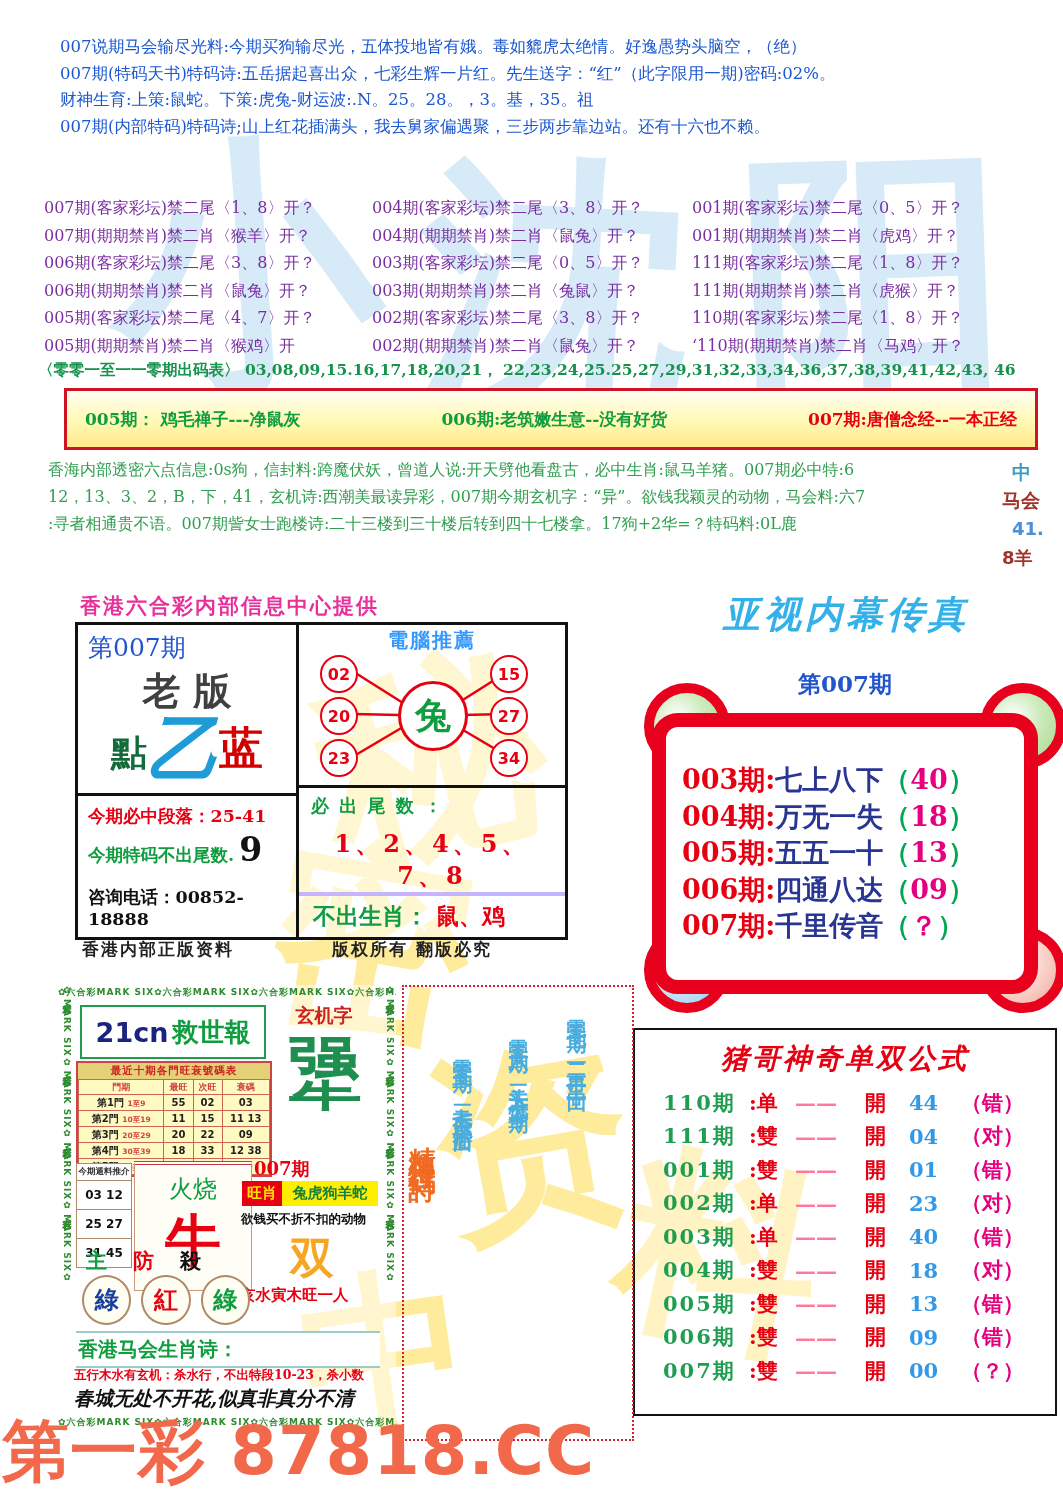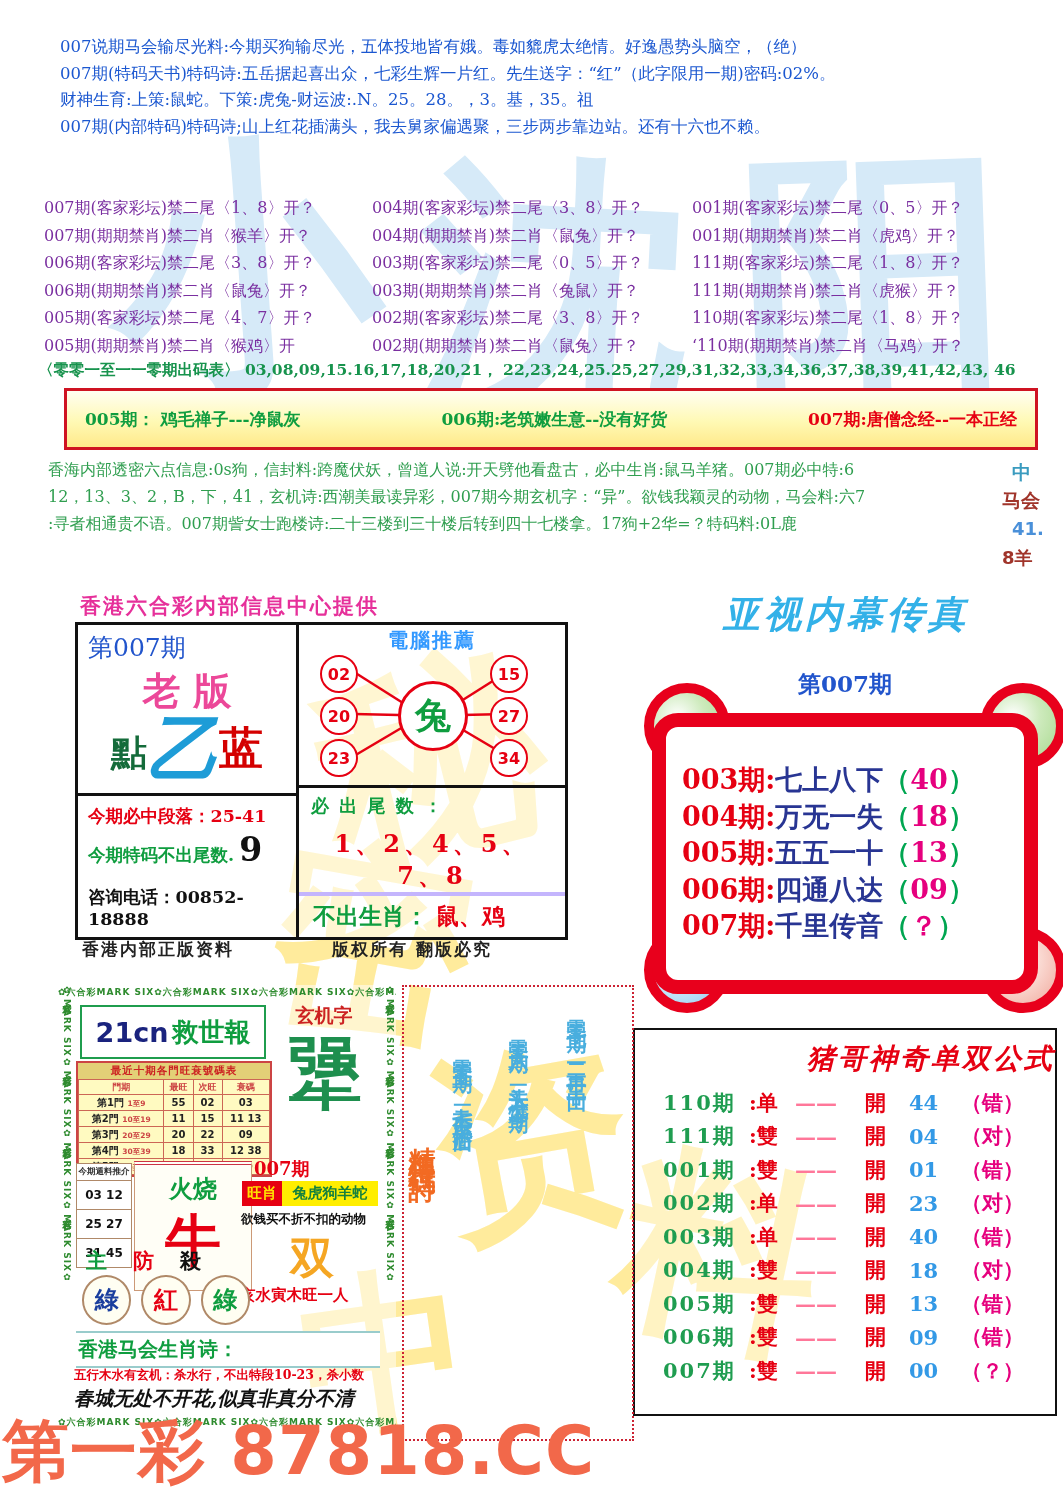--- a/index.html
+++ b/index.html
@@ -44,21 +44,21 @@
   .yframe{position:absolute;left:14px;right:14px;top:58px;bottom:16px;border:14px solid #e8001c;border-radius:26px;background:#fff;
     display:flex;flex-direction:column;justify-content:center;padding:4px 16px;}
   .yrow{font-size:27px;line-height:36.5px;font-weight:bold;white-space:nowrap;}
   .yi{color:#e60012;} .yp{color:#283593;} .paren{color:#00a651;} .ynum{color:#e6007e;}
   .ball{position:absolute;width:66px;height:66px;border:10px solid #e8001c;border-radius:50%;}
   .ball-green{background:radial-gradient(circle at 35% 35%,#ffffff 0%,#cdeabc 45%,#a8d98e 100%);}
   .ball-blue{background:radial-gradient(circle at 35% 35%,#ffffff 0%,#cfe9fa 45%,#8fccf0 100%);}
   .ball-pink{background:radial-gradient(circle at 35% 35%,#ffffff 0%,#fad9d2 45%,#f0a99c 100%);}
   
   .pigbox{left:633px;top:1028px;width:420px;height:384px;border:2.5px solid #111;background:rgba(255,255,255,.4);z-index:1;}
-  .pigtitle{margin-top:10px;text-align:right;color:#e60012;font-weight:bold;font-size:28px;letter-spacing:3px;font-style:italic;}
+  .pigtitle{margin-top:10px;text-align:center;color:#e60012;font-weight:bold;font-size:28px;letter-spacing:3px;font-style:italic;}
   .pigrow{display:flex;margin:0 0 0 28px;height:33.5px;align-items:center;font-size:21px;font-weight:bold;white-space:nowrap;}
   .p-issue{color:#1f9d50;width:86px;letter-spacing:2px;}
   .p-pick{color:#e60012;width:46px;}
   .p-dash{color:#ff7799;width:70px;}
   .p-kai{color:#e60012;width:44px;}
   .p-num{color:#3399e6;width:52px;}
   .p-res{color:#e6007e;}
   
   .jbox{left:58px;top:985px;width:338px;height:445px;z-index:1;background:rgba(255,255,255,.5);}
   .jstrip{position:absolute;color:#2e8b2e;font-size:9px;font-weight:bold;overflow:hidden;white-space:nowrap;letter-spacing:1px;}
@@ -167,21 +167,21 @@
   <span class="frag" style="left:1012px;top:460px;color:#3a9bbf;font-size:19px;">中</span>
   <span class="frag" style="left:1002px;top:488px;color:#a0342a;font-size:19px;">马会</span>
   <span class="frag" style="left:1012px;top:518px;color:#4a90d9;font-size:18px;">41.</span>
   <span class="frag" style="left:1002px;top:546px;color:#a0342a;font-size:18px;">8羊</span>
 
   <div class="abs provider serif">香港六合彩内部信息中心提供</div>
   <div class="abs card">
     <div class="card-left">
       <div class="cl-top">
         <div class="serif" style="color:#2255cc;font-size:25px;">第007期</div>
-        <div class="serif" style="color:#ec4899;font-size:38px;font-weight:bold;text-align:center;margin-top:2px;">老 版</div>
+        <div class="serif" style="color:#404040;font-size:38px;font-weight:bold;text-align:center;margin-top:2px;">老 版</div>
         <div style="display:flex;align-items:flex-end;justify-content:center;margin-top:2px;">
           <span class="serif" style="color:#146b3a;font-size:36px;font-weight:bold;">點</span>
           <span style="color:#1e9cd7;font-size:72px;font-weight:bold;line-height:58px;font-style:italic;">乙</span>
           <span class="serif" style="color:#d40000;font-size:44px;font-weight:bold;">蓝</span>
         </div>
       </div>
       <div class="cl-bot serif">
         <div style="color:#e60012;font-size:17.5px;font-weight:bold;">
           <span>今期必中段落：</span><span>25-41</span>
         </div>
@@ -377,21 +377,21 @@
         </tbody>
           </table>
       </div>
       <div class="mini">
         <div class="mh">今期遁料推介</div>
         <div class="mc">03 12</div>
         <div class="mc">25 27</div>
         <div class="mc" style="border-bottom:none;">31 45</div>
       </div>
       <div class="archbox">
-        <div class="serif green" style="font-size:24px;font-weight:bold;margin-top:8px;">火烧</div>
+        <div class="serif green" style="font-size:24px;font-weight:normal;margin-top:8px;">火烧</div>
         <div class="serif" style="color:#e60012;font-size:56px;font-weight:bold;line-height:70px;">牛</div>
       </div>
       <div class="issue007 serif">007期</div>
       <div class="wangbar serif">
         <span class="wl">旺肖</span>
         <span class="wv">兔虎狗羊蛇</span>
       </div>
       <div class="yuqian serif">欲钱买不折不扣的动物</div>
       <div class="shuangchar serif">双</div>
       <div class="haishui serif">亥水寅木旺一人</div>

